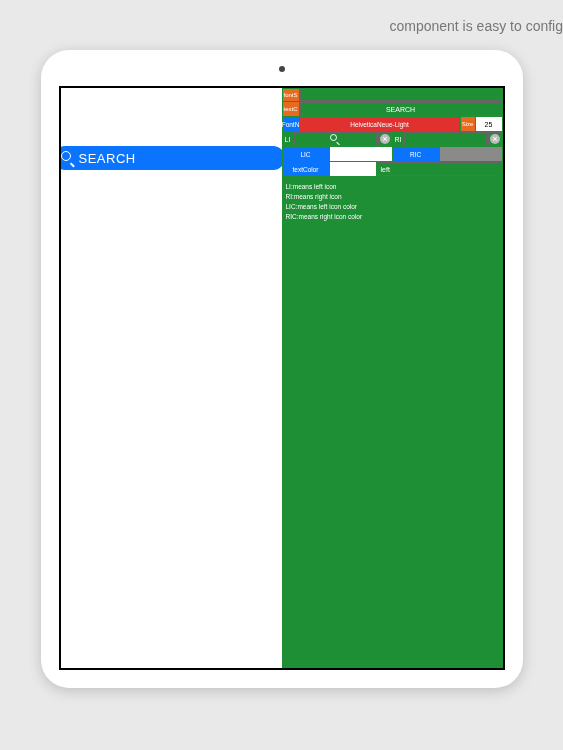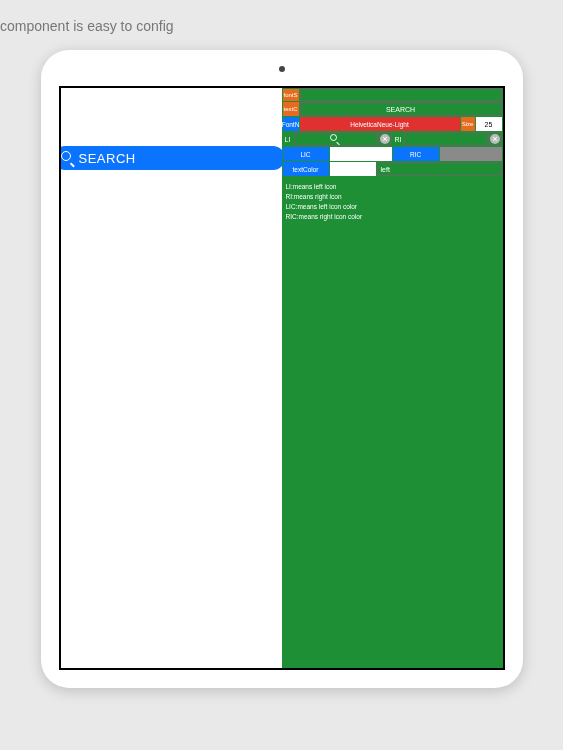--- a/index.html
+++ b/index.html
@@ -4,21 +4,21 @@
   <style>
     * { margin: 0; padding: 0; box-sizing: border-box; }
     body {
       width: 563px;
       height: 750px;
       background: #e9e9e9;
       font-family: -apple-system, "Helvetica Neue", Arial, sans-serif;
       overflow: hidden;
     }
     .caption {
-      text-align: left;
+      text-align: right;
       color: #777;
       font-size: 14px;
       padding: 18px 0 10px;
     }
     .device {
       width: 482px;
       height: 638px;
       margin: 6px auto 0;
       background: #fff;
       border-radius: 28px;

